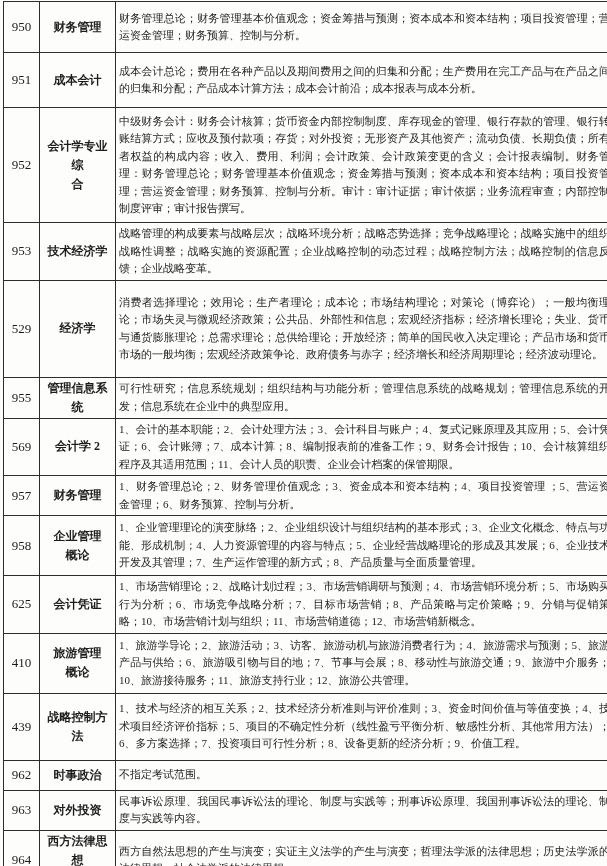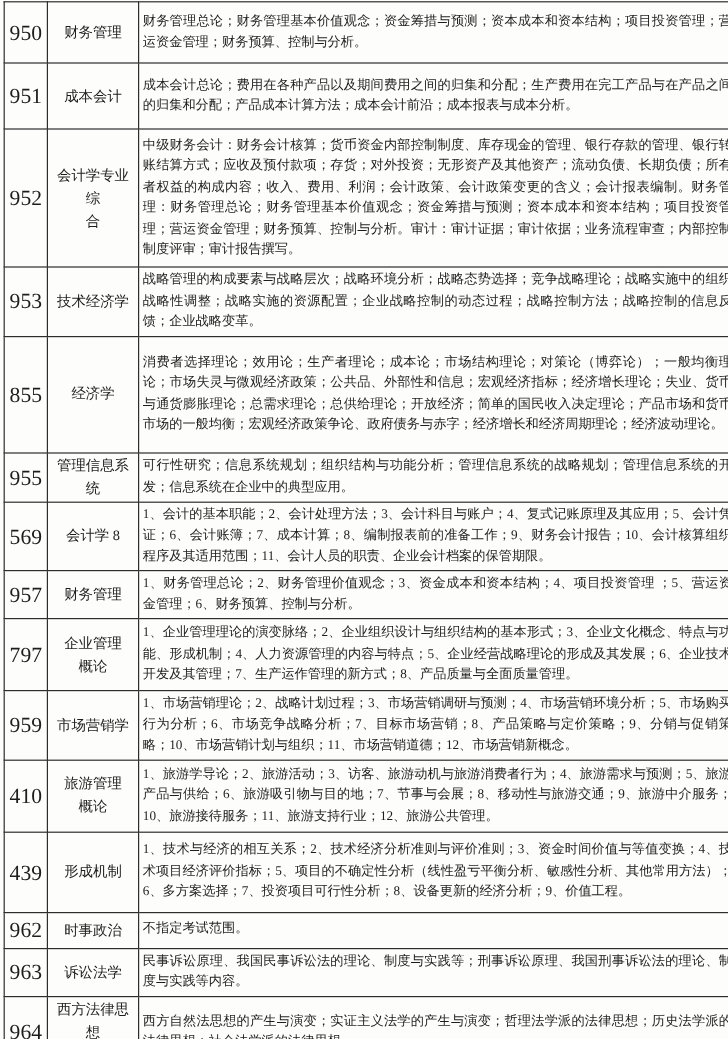--- a/index.html
+++ b/index.html
@@ -17,29 +17,30 @@
     width: 612px;            
     margin: 1px 0 0 3px;
   }
   td {
     border: 1px solid #2d2d2d;
     vertical-align: middle;
     overflow: hidden;
   }
   td.c-code {
     text-align: center;
-    font-size: 18px;
+    font-size: 13px;
     line-height: 16px;
   }
   td.c-subj {
     text-align: center;
     font-size: 12px;
     line-height: 19px;
     white-space: pre-line;   
     padding: 1px 2px;
+    font-weight: bold;
   }
   td.c-desc {
     font-size: 11px;
     line-height: 17.5px;
     text-align: justify;
     padding: 2px 4px 2px 3px;
   }
 </style>
 </head>
 <body>
@@ -66,69 +67,69 @@
       <td class="c-subj">会计学专业综
 合</td>
       <td class="c-desc">中级财务会计：财务会计核算；货币资金内部控制制度、库存现金的管理、银行存款的管理、银行转账结算方式；应收及预付款项；存货；对外投资；无形资产及其他资产；流动负债、长期负债；所有者权益的构成内容；收入、费用、利润；会计政策、会计政策变更的含义；会计报表编制。财务管理：财务管理总论；财务管理基本价值观念；资金筹措与预测；资本成本和资本结构；项目投资管理；营运资金管理；财务预算、控制与分析。审计：审计证据；审计依据；业务流程审查；内部控制制度评审；审计报告撰写。</td>
     </tr>
     <tr style="height:57px">
       <td class="c-code">953</td>
       <td class="c-subj">技术经济学</td>
       <td class="c-desc">战略管理的构成要素与战略层次；战略环境分析；战略态势选择；竞争战略理论；战略实施中的组织战略性调整；战略实施的资源配置；企业战略控制的动态过程；战略控制方法；战略控制的信息反馈；企业战略变革。</td>
     </tr>
     <tr style="height:97px">
-      <td class="c-code">855</td>
+      <td class="c-code">529</td>
       <td class="c-subj">经济学</td>
       <td class="c-desc">消费者选择理论；效用论；生产者理论；成本论；市场结构理论；对策论（博弈论）；一般均衡理论；市场失灵与微观经济政策；公共品、外部性和信息；宏观经济指标；经济增长理论；失业、货币与通货膨胀理论；总需求理论；总供给理论；开放经济；简单的国民收入决定理论；产品市场和货币市场的一般均衡；宏观经济政策争论、政府债务与赤字；经济增长和经济周期理论；经济波动理论。</td>
     </tr>
     <tr style="height:41px">
       <td class="c-code">955</td>
       <td class="c-subj">管理信息系统</td>
       <td class="c-desc">可行性研究；信息系统规划；组织结构与功能分析；管理信息系统的战略规划；管理信息系统的开发；信息系统在企业中的典型应用。</td>
     </tr>
     <tr style="height:56px">
       <td class="c-code">569</td>
-      <td class="c-subj">会计学 8</td>
+      <td class="c-subj">会计学 2</td>
       <td class="c-desc">1、会计的基本职能；2、会计处理方法；3、会计科目与账户；4、复式记账原理及其应用；5、会计凭证；6、会计账簿；7、成本计算；8、编制报表前的准备工作；9、财务会计报告；10、会计核算组织程序及其适用范围；11、会计人员的职责、企业会计档案的保管期限。</td>
     </tr>
     <tr style="height:40px">
       <td class="c-code">957</td>
       <td class="c-subj">财务管理</td>
       <td class="c-desc">1、财务管理总论；2、财务管理价值观念；3、资金成本和资本结构；4、项目投资管理 ；5、营运资金管理；6、财务预算、控制与分析。</td>
     </tr>
     <tr style="height:60px">
-      <td class="c-code">797</td>
+      <td class="c-code">958</td>
       <td class="c-subj">企业管理
 概论</td>
       <td class="c-desc">1、企业管理理论的演变脉络；2、企业组织设计与组织结构的基本形式；3、企业文化概念、特点与功能、形成机制；4、人力资源管理的内容与特点；5、企业经营战略理论的形成及其发展；6、企业技术开发及其管理；7、生产运作管理的新方式；8、产品质量与全面质量管理。</td>
     </tr>
     <tr style="height:57px">
-      <td class="c-code">959</td>
-      <td class="c-subj">市场营销学</td>
+      <td class="c-code">625</td>
+      <td class="c-subj">会计凭证</td>
       <td class="c-desc">1、市场营销理论；2、战略计划过程；3、市场营销调研与预测；4、市场营销环境分析；5、市场购买行为分析；6、市场竞争战略分析；7、目标市场营销；8、产品策略与定价策略；9、分销与促销策略；10、市场营销计划与组织；11、市场营销道德；12、市场营销新概念。</td>
     </tr>
     <tr style="height:60px">
       <td class="c-code">410</td>
       <td class="c-subj">旅游管理
 概论</td>
       <td class="c-desc">1、旅游学导论；2、旅游活动；3、访客、旅游动机与旅游消费者行为；4、旅游需求与预测；5、旅游产品与供给；6、旅游吸引物与目的地；7、节事与会展；8、移动性与旅游交通；9、旅游中介服务；10、旅游接待服务；11、旅游支持行业；12、旅游公共管理。</td>
     </tr>
     <tr style="height:67px">
       <td class="c-code">439</td>
-      <td class="c-subj">形成机制</td>
+      <td class="c-subj">战略控制方法</td>
       <td class="c-desc">1、技术与经济的相互关系；2、技术经济分析准则与评价准则；3、资金时间价值与等值变换；4、技术项目经济评价指标；5、项目的不确定性分析（线性盈亏平衡分析、敏感性分析、其他常用方法）；6、多方案选择；7、投资项目可行性分析；8、设备更新的经济分析；9、价值工程。</td>
     </tr>
     <tr style="height:30px">
       <td class="c-code">962</td>
       <td class="c-subj">时事政治</td>
       <td class="c-desc">不指定考试范围。</td>
     </tr>
     <tr style="height:36px">
       <td class="c-code">963</td>
-      <td class="c-subj">诉讼法学</td>
+      <td class="c-subj">对外投资</td>
       <td class="c-desc">民事诉讼原理、我国民事诉讼法的理论、制度与实践等；刑事诉讼原理、我国刑事诉讼法的理论、制度与实践等内容。</td>
     </tr>
     <tr style="height:43px">
       <td class="c-code">964</td>
       <td class="c-subj">西方法律思想
 史</td>
       <td class="c-desc">西方自然法思想的产生与演变；实证主义法学的产生与演变；哲理法学派的法律思想；历史法学派的法律思想；社会法学派的法律思想。</td>
     </tr>
   </tbody>
 </table>

